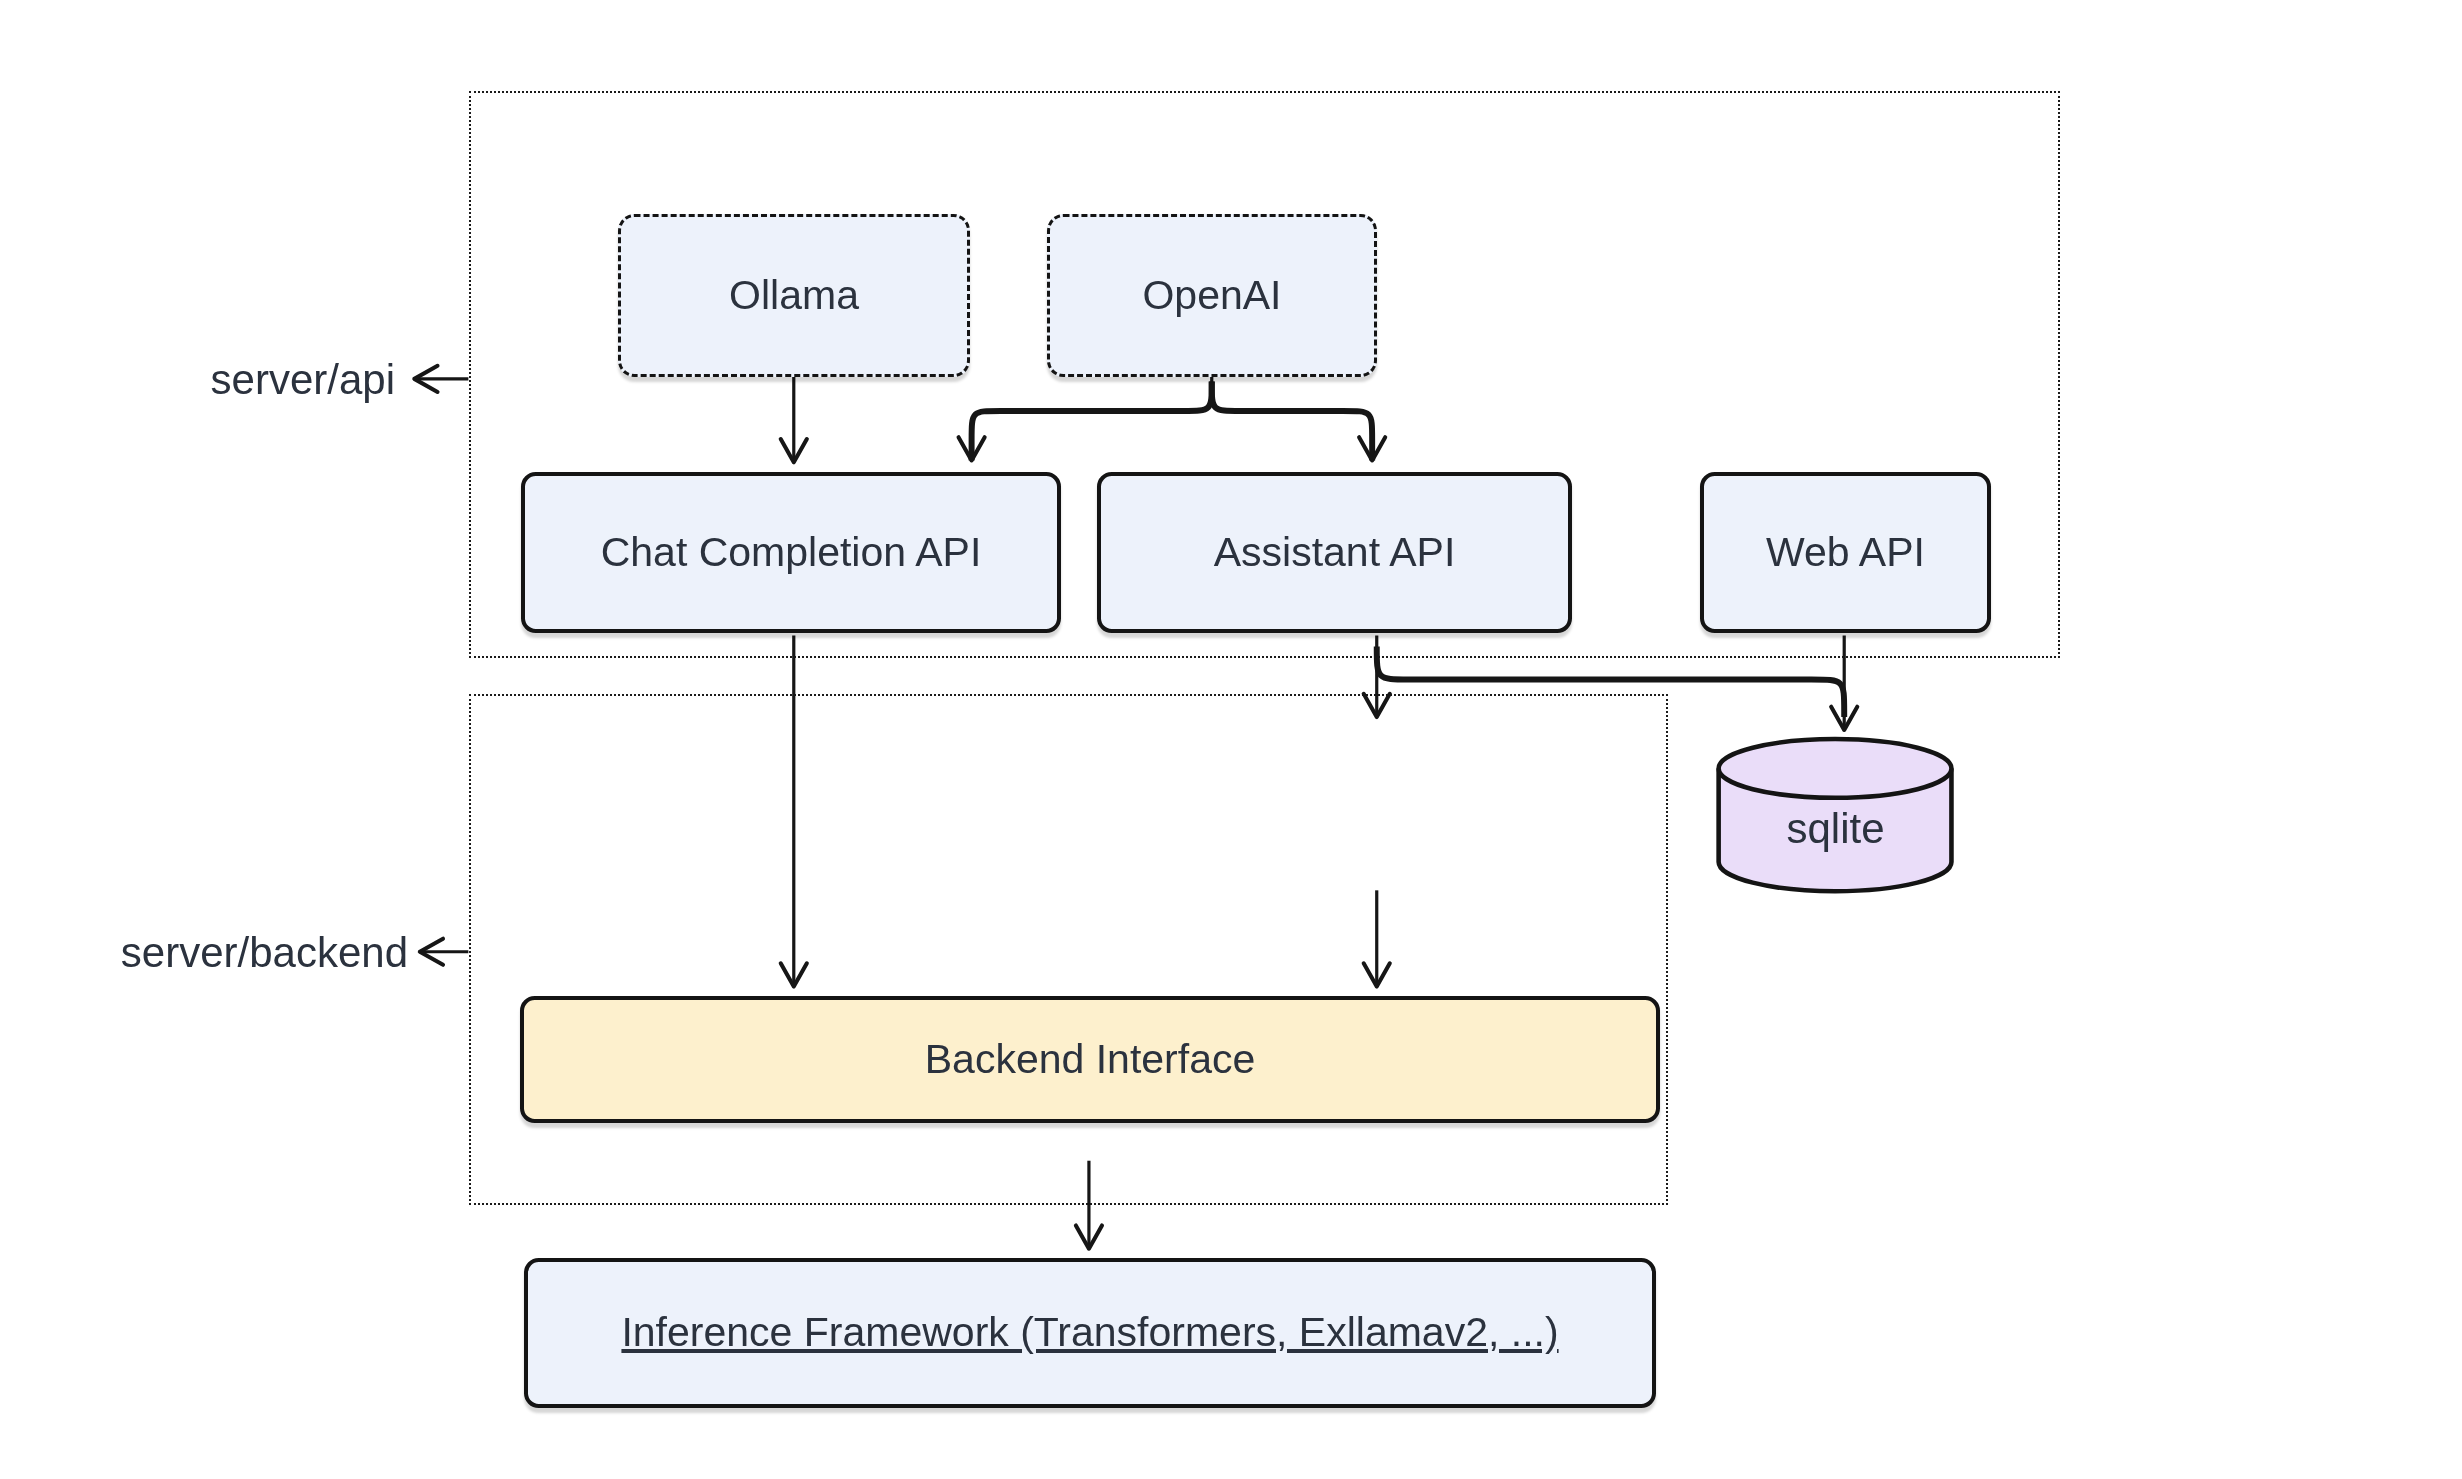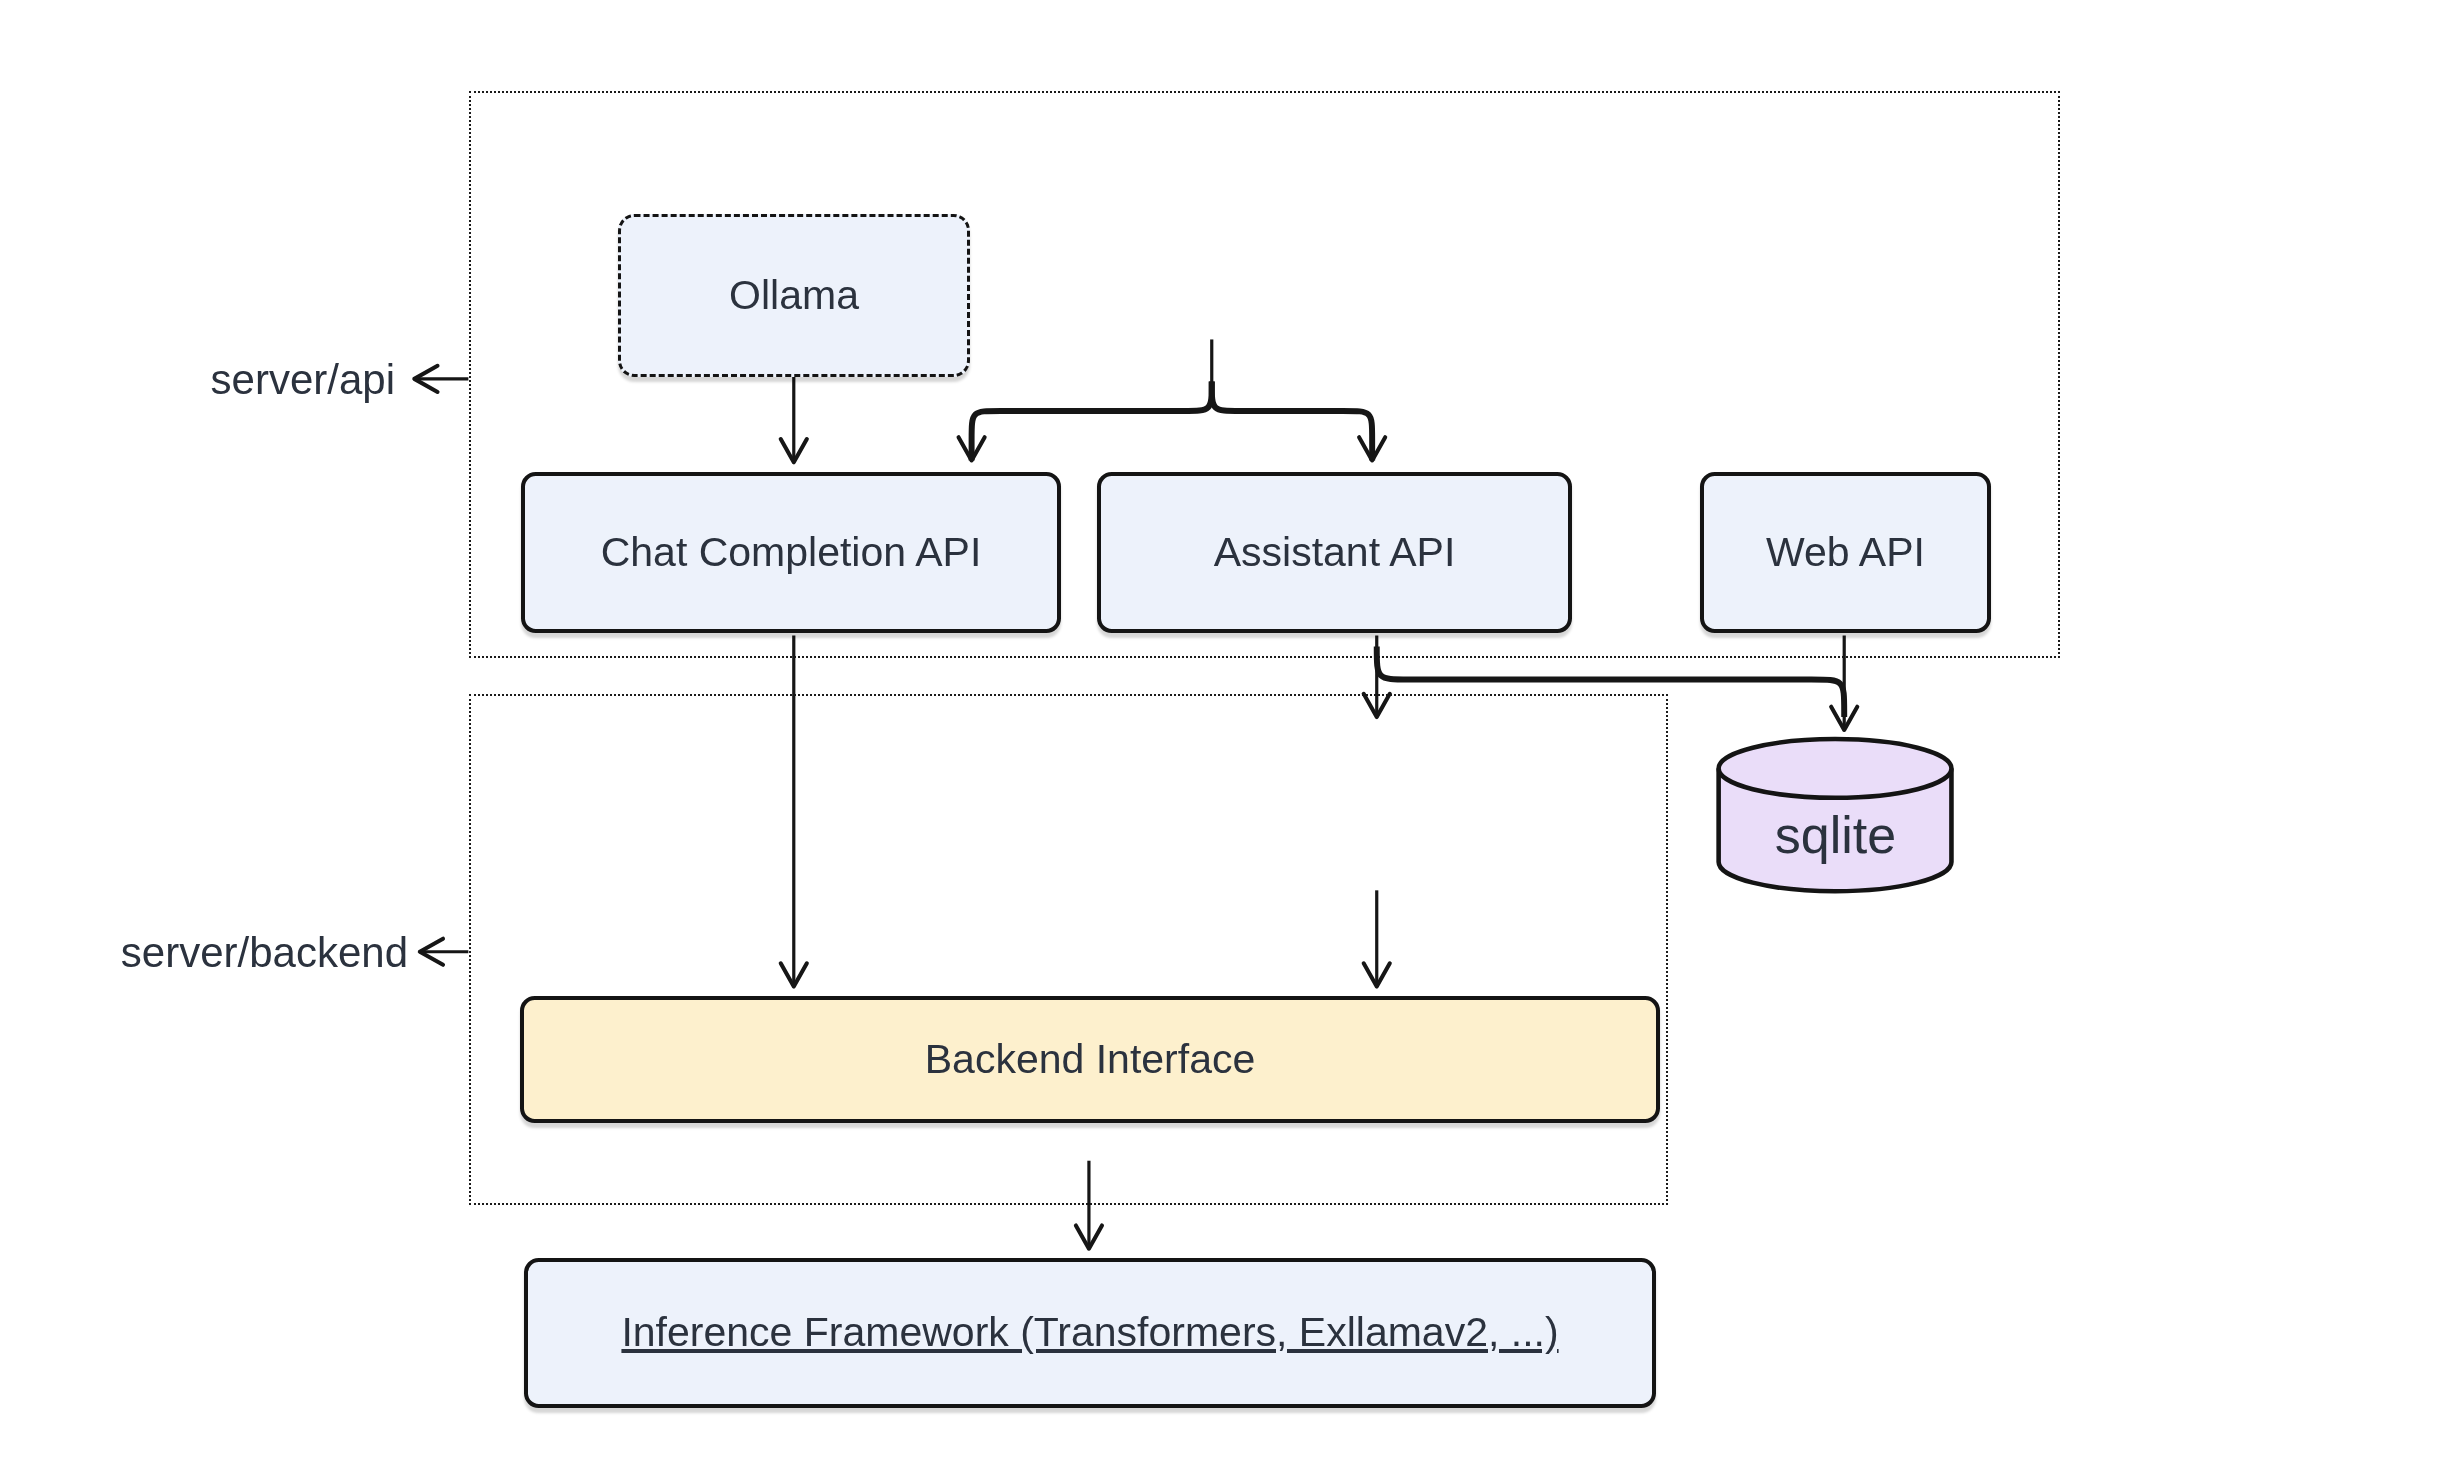--- a/index.html
+++ b/index.html
@@ -49,21 +49,21 @@
   .fill-yellow { background: #fdf0cd; }
   .side-label {
     position: absolute;
     font-size: 42px;
     color: #2b323e;
     white-space: nowrap;
     z-index: 4;
   }
   .cyl-label {
     position: absolute;
-    font-size: 52px;
+    font-size: 42px;
     color: #2b323e;
     text-align: center;
     z-index: 4;
   }
   svg.wires {
     position: absolute;
     left: 0; top: 0;
     width: 2462px;
     height: 1480px;
     z-index: 2;
@@ -101,20 +101,23 @@
 
     <g>
       <path d="M1875,838 L1875,940 A127,32 0 0 0 2129,940 L2129,838" fill="#eaddf9" stroke="#141414" stroke-width="5"></path>
       <ellipse cx="2002" cy="838" rx="127" ry="32" fill="#eaddf9" stroke="#141414" stroke-width="5"></ellipse>
     </g>
   </svg>
 
   <div class="node dashed fill-blue" style="left:618px; top:174px; width:352px; height:163px;">
     <span>Ollama</span>
   </div>
+  <div class="node dashed fill-blue" style="left:1047px; top:174px; width:330px; height:163px;">
+    <span>OpenAI</span>
+  </div>
 
   <div class="node fill-blue" style="left:521px; top:472px; width:540px; height:161px;">
     <span>Chat Completion API</span>
   </div>
   <div class="node fill-blue" style="left:1097px; top:472px; width:475px; height:161px;">
     <span>Assistant API</span>
   </div>
   <div class="node fill-blue" style="left:1700px; top:472px; width:291px; height:161px;">
     <span>Web API</span>
   </div>

